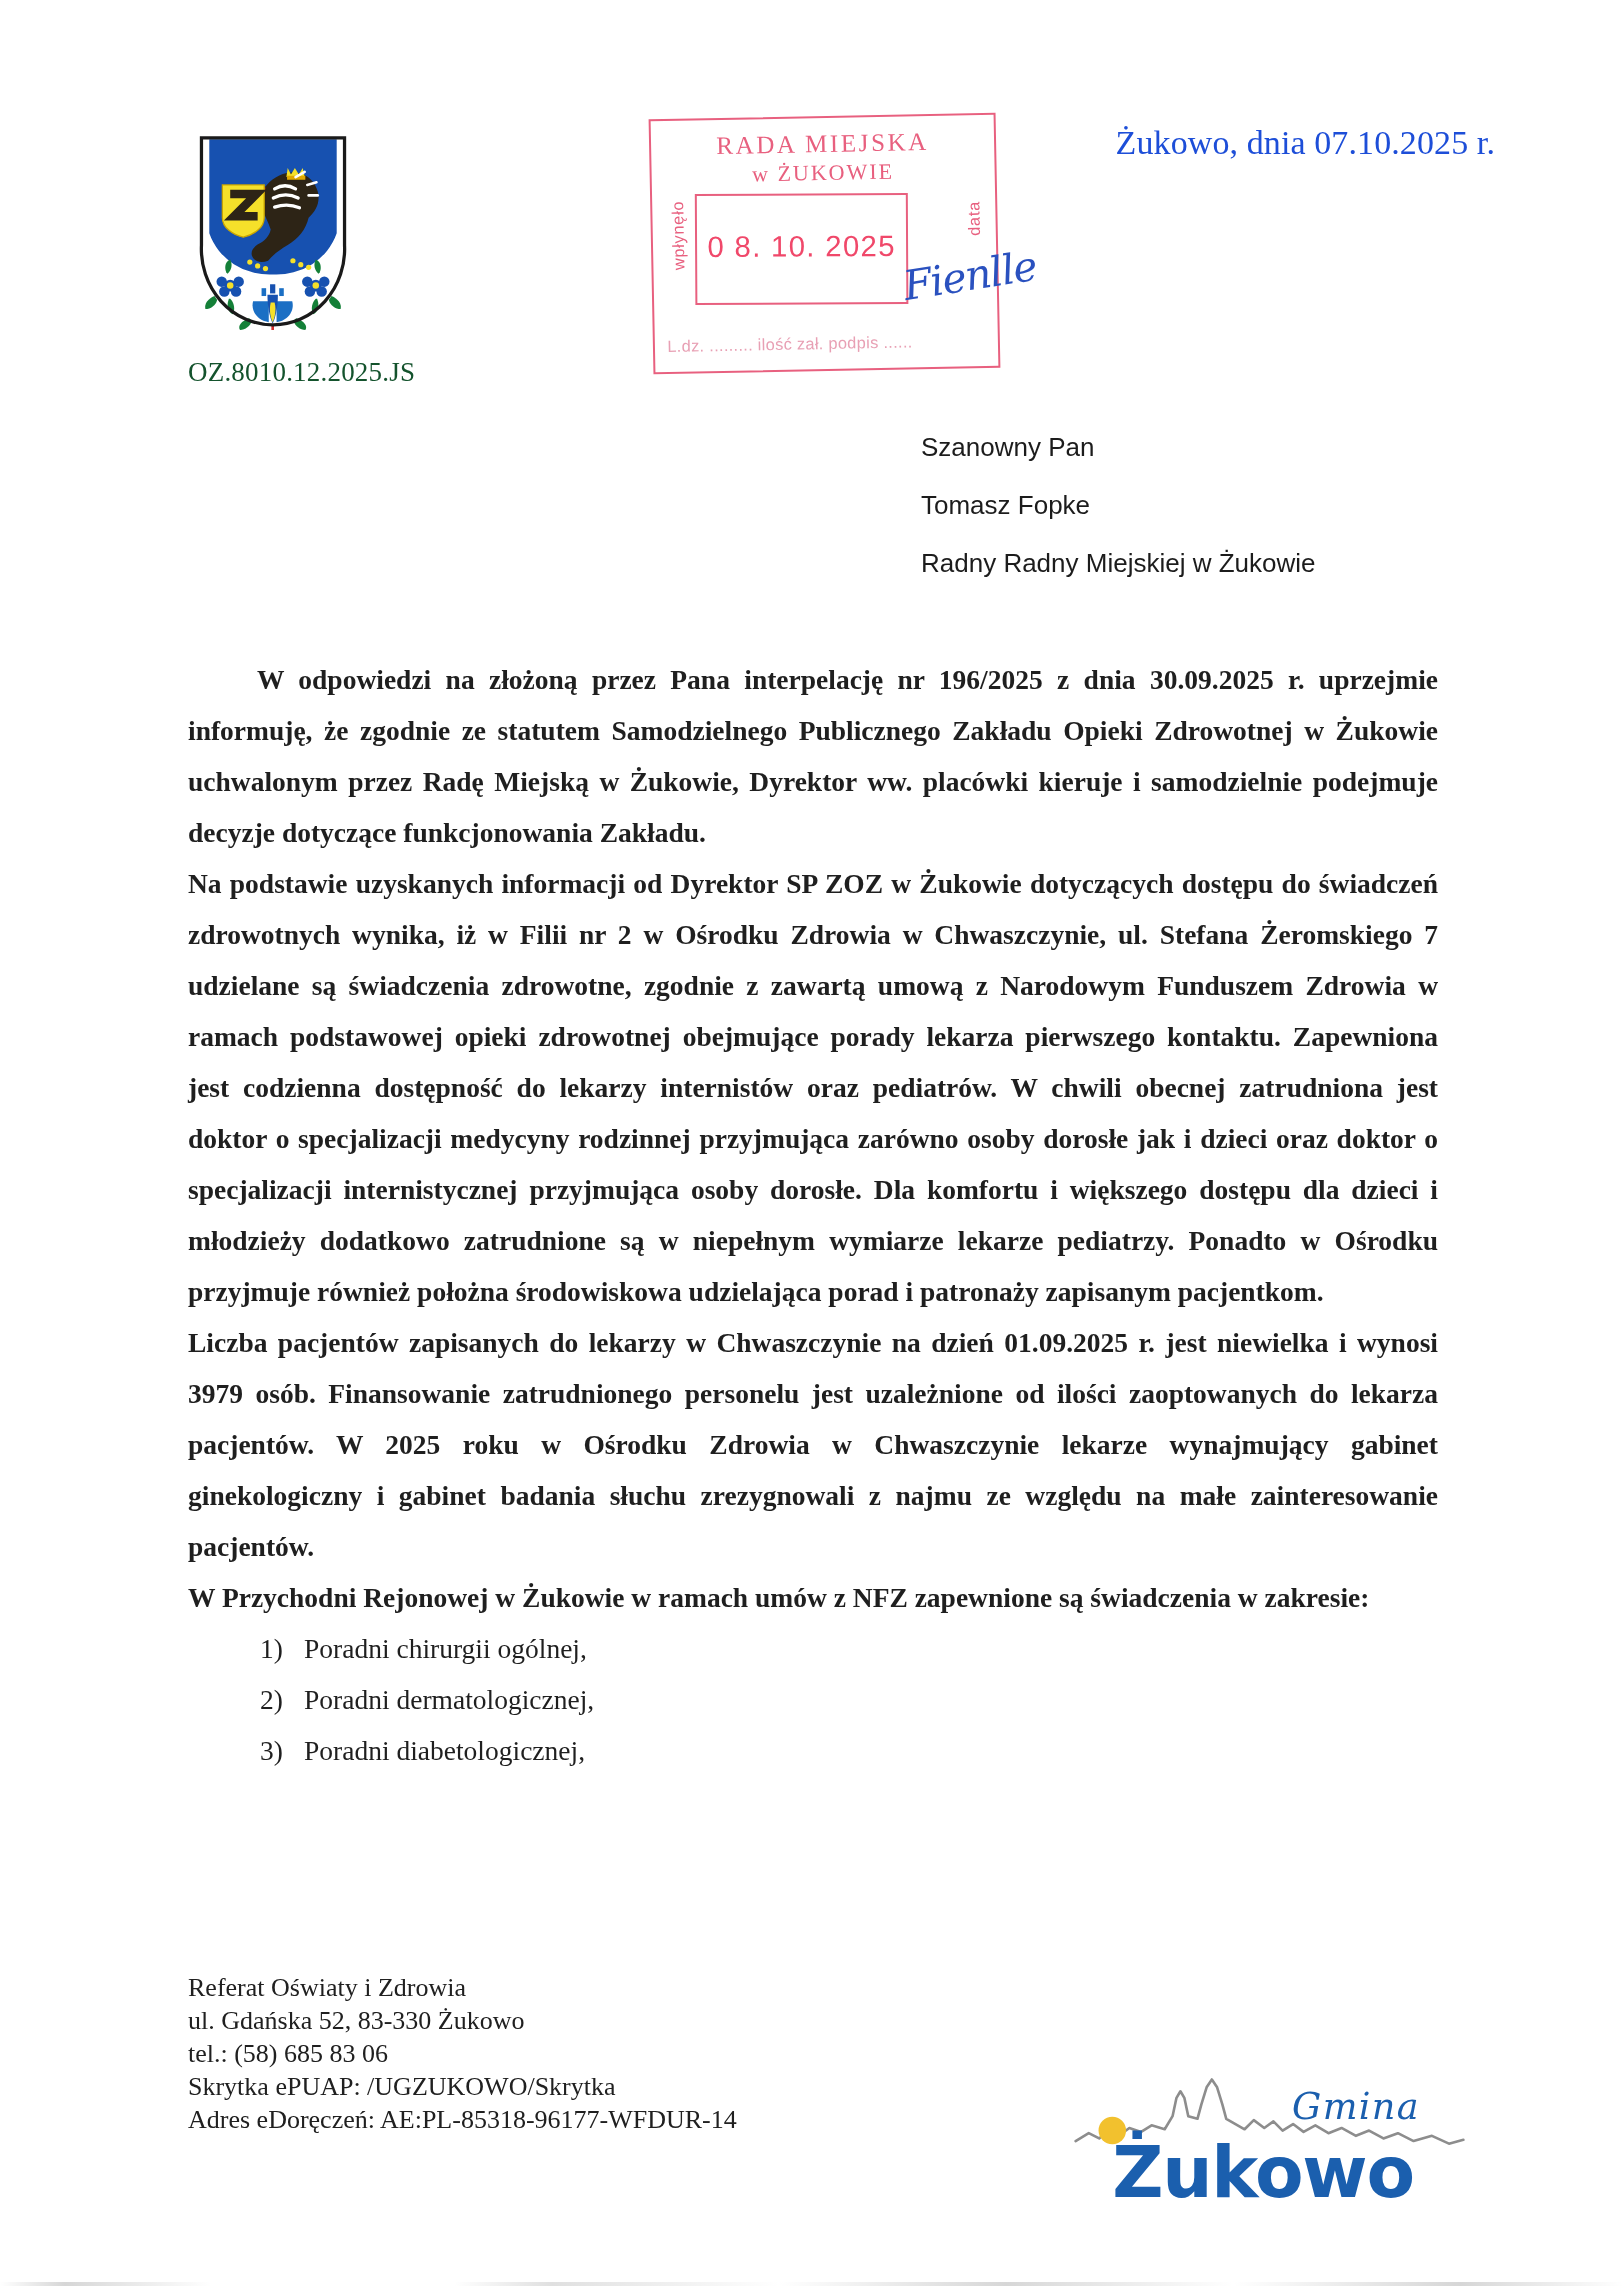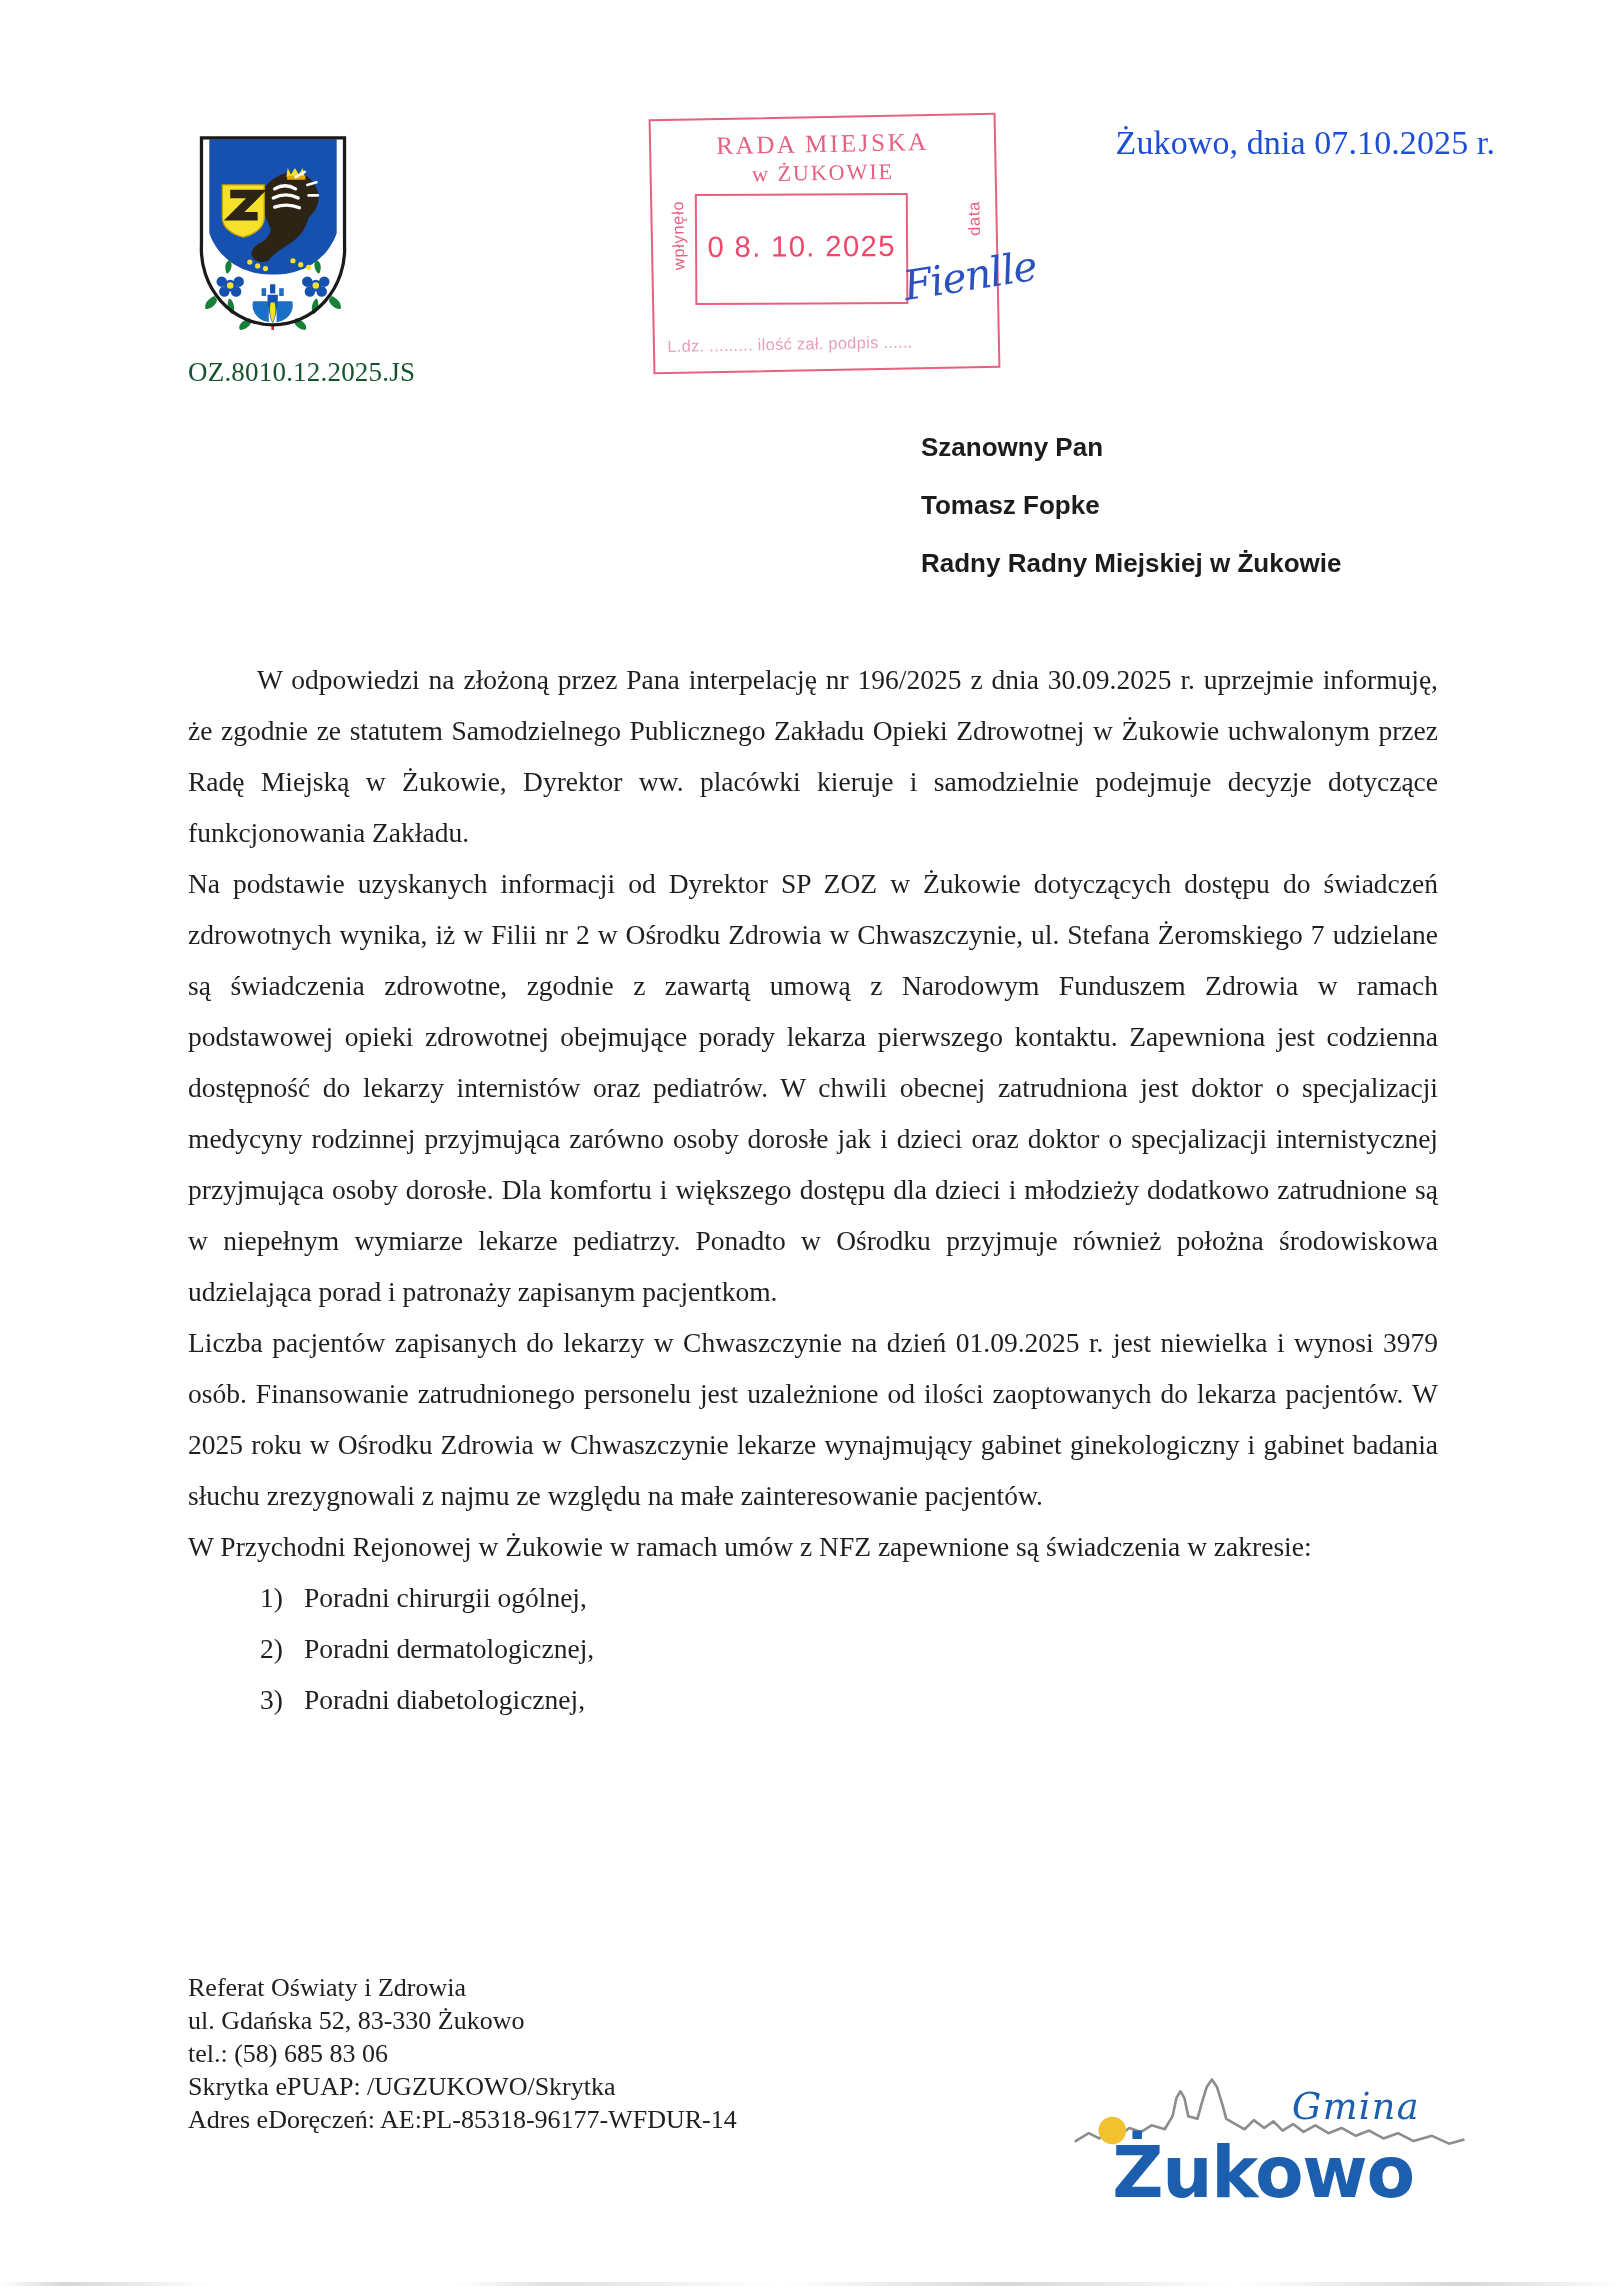--- a/index.html
+++ b/index.html
@@ -135,41 +135,42 @@
     transform: rotate(-9deg);
     letter-spacing: -1.3px;
   }
 
   
   .addressee {
     position: absolute;
     left: 921px;
     top: 432px;
     font-family: "Liberation Sans", "DejaVu Sans", sans-serif;
-    font-weight: bold;
+    font-weight: normal;
     font-size: 26px;
     color: #1c1c1c;
   }
   .addressee div { margin-bottom: 27px; }
 
   
   .body-text {
     position: absolute;
     left: 188px;
     top: 654px;
     width: 1250px;
     font-size: 27.5px;
     line-height: 51px;
     text-align: justify;
     color: #1f1f1f;
   }
   .body-text p {
     margin: 0 0 0 0;
     text-align: justify;
     text-justify: inter-word;
+    font-weight: bold;
   }
   .body-text p.indent { text-indent: 69px; }
 
   .zakres-list {
     margin: 0;
     padding: 0;
     list-style: none;
   }
   .zakres-list li {
     position: relative;

